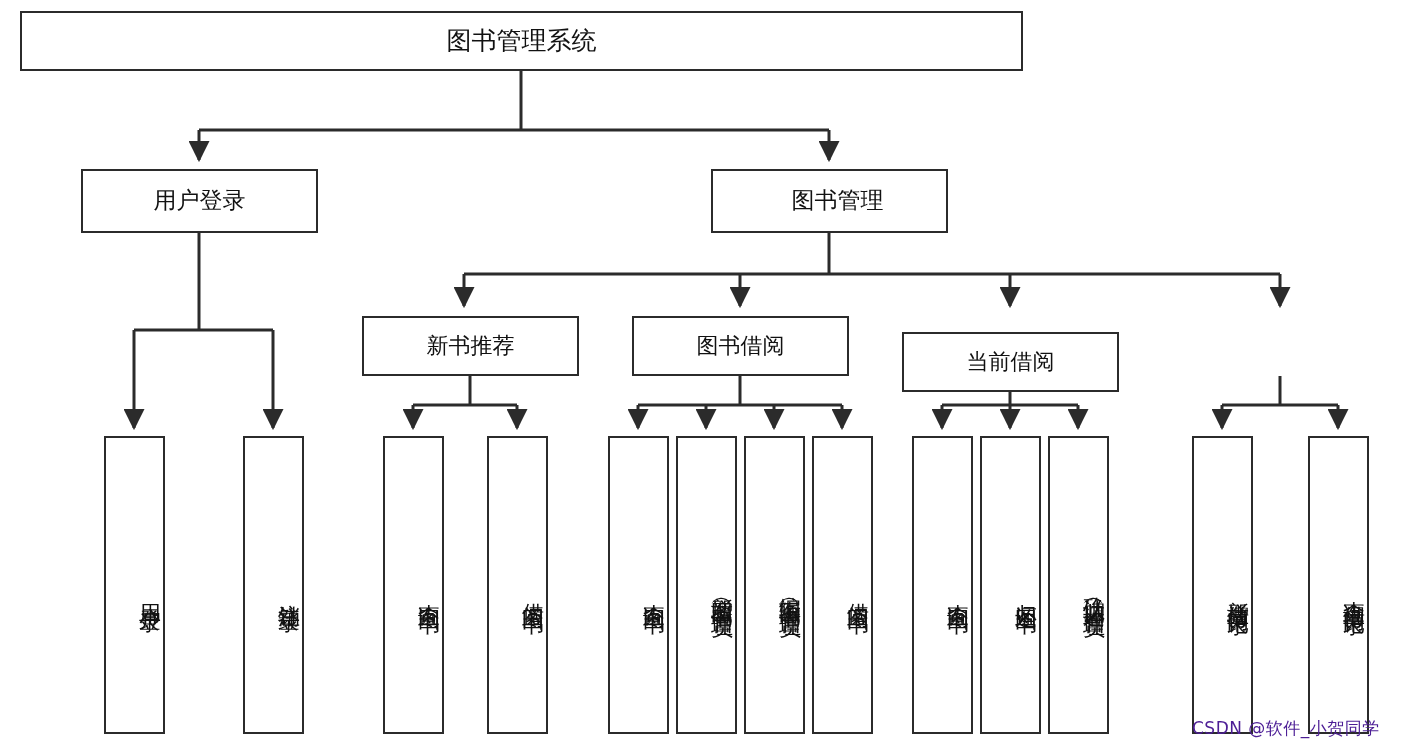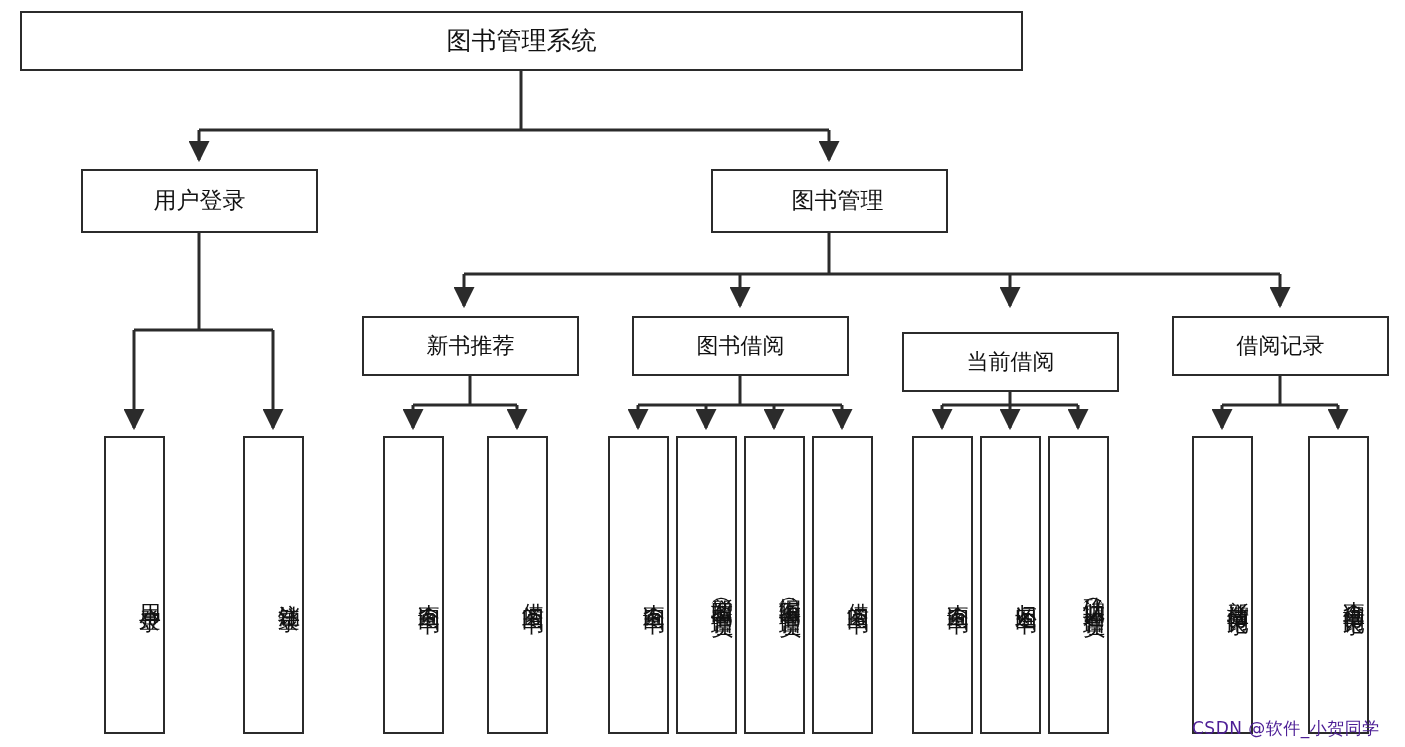--- a/index.html
+++ b/index.html
@@ -121,21 +121,20 @@
   <div class="node level2" style="left:81px; top:169px; width:237px; height:64px;">用户登录</div>
 
   <div class="node level2" style="left:711px; top:169px; width:237px; height:64px;padding-left:16px;">图书管理</div>
 
   <div class="node level3" style="left:362px; top:316px; width:217px; height:60px;">新书推荐</div>
 
   <div class="node level3" style="left:632px; top:316px; width:217px; height:60px;">图书借阅</div>
 
   <div class="node level3" style="left:902px; top:332px; width:217px; height:60px;">当前借阅</div>
 
-  <div class="node level3" style="left:1172px; top:316px; width:217px; height:60px;">借阅记录</div>
 
   <div class="node leaf" style="left:104px; top:436px; width:61px; height:298px;">用户登录</div>
 
   <div class="node leaf" style="left:243px; top:436px; width:61px; height:298px;">注销登录</div>
 
   <div class="node leaf" style="left:383px; top:436px; width:61px; height:298px;">查询图书</div>
 
   <div class="node leaf" style="left:487px; top:436px; width:61px; height:298px;">借阅图书</div>
 
   <div class="node leaf" style="left:608px; top:436px; width:61px; height:298px;">查询图书</div>

